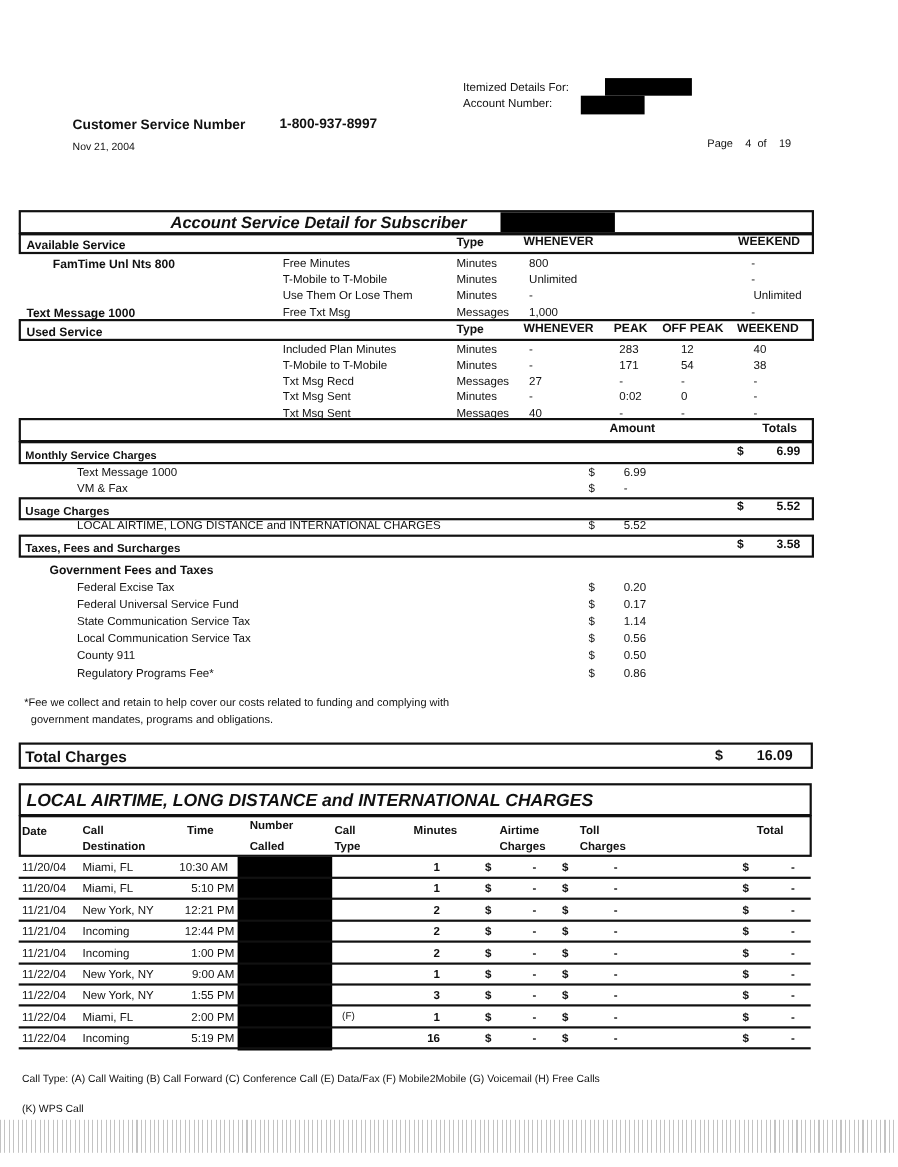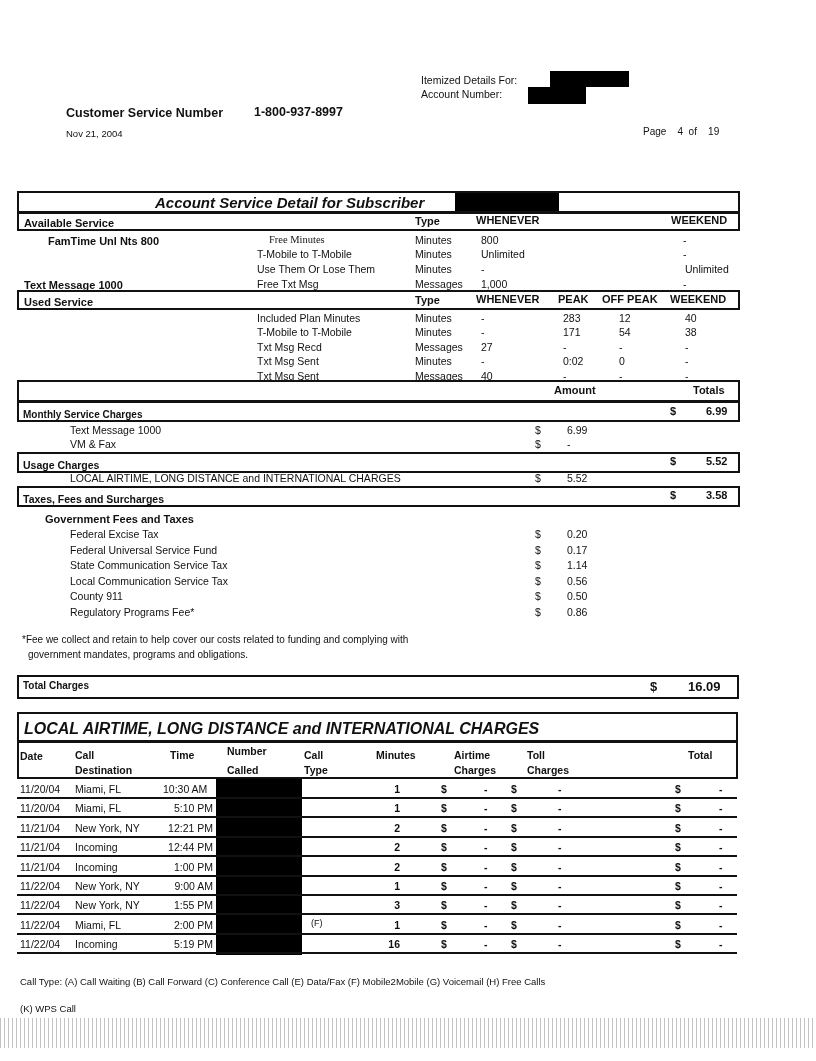--- a/index.html
+++ b/index.html
@@ -35,21 +35,21 @@
 <div class="redact" style="left:455px;top:193px;width:104px;height:18px;"></div>
 
 <div class="box" style="left:17px;top:212px;width:723px;height:19px;"></div>
 <div class="abs b" style="left:24px;top:217px;">Available Service</div>
 <div class="abs b" style="left:415px;top:215px;">Type</div>
 <div class="abs b" style="left:476px;top:214px;">WHENEVER</div>
 <div class="abs b" style="left:671px;top:214px;">WEEKEND</div>
 
 <div id="avail-rows">
     <div class="abs b" style="left:24px;top:235px;margin-left:24px;">FamTime Unl Nts 800</div>
-    <div class="abs sm" style="left:269px;top:234px;font-family:Liberation Serif, serif;">Free Minutes</div>
+    <div class="abs sm" style="left:257px;top:234px;">Free Minutes</div>
     <div class="abs sm" style="left:415px;top:234px;">Minutes</div>
     <div class="abs sm" style="left:481px;top:234px;">800</div>
     <div class="abs sm" style="left:683px;top:234px;">-</div>
     <div class="abs sm" style="left:257px;top:248px;">T-Mobile to T-Mobile</div>
     <div class="abs sm" style="left:415px;top:248px;">Minutes</div>
     <div class="abs sm" style="left:481px;top:248px;">Unlimited</div>
     <div class="abs sm" style="left:683px;top:248px;">-</div>
     <div class="abs sm" style="left:257px;top:263px;">Use Them Or Lose Them</div>
     <div class="abs sm" style="left:415px;top:263px;">Minutes</div>
     <div class="abs sm" style="left:481px;top:263px;">-</div>
@@ -155,21 +155,21 @@
     <div class="abs sm" style="left:567px;top:590px;">0.50</div>
     <div class="abs sm" style="left:70px;top:605.5px;">Regulatory Programs Fee*</div>
     <div class="abs sm" style="left:535px;top:605.5px;">$</div>
     <div class="abs sm" style="left:567px;top:605.5px;">0.86</div>
   </div>
 
 <div class="abs" style="left:22px;top:634px;font-size:10px;">*Fee we collect and retain to help cover our costs related to funding and complying with</div>
 <div class="abs" style="left:28px;top:649px;font-size:10px;">government mandates, programs and obligations.</div>
 
 <div class="box" style="left:17px;top:675px;width:722px;height:24px;"></div>
-<div class="abs b" style="left:23px;top:680px;font-size:10px;">Total Charges</div>
+<div class="abs b" style="left:23px;top:680px;font-size:14px;">Total Charges</div>
 <div class="abs b" style="left:650px;top:679px;font-size:13px;">$</div>
 <div class="abs b" style="left:688px;top:679px;font-size:13px;">16.09</div>
 
 <div class="box" style="left:17px;top:712px;width:721px;height:30px;"></div>
 <div class="abs title-it" style="left:24px;top:720px;font-size:16px;">LOCAL AIRTIME, LONG DISTANCE and INTERNATIONAL CHARGES</div>
 <div class="box" style="left:17px;top:741px;width:721px;height:38px;"></div>
 <div class="abs b sm" style="left:20px;top:750px;">Date</div>
 <div class="abs b sm" style="left:75px;top:749px;">Call</div>
 <div class="abs b sm" style="left:75px;top:764px;">Destination</div>
 <div class="abs b sm" style="left:170px;top:749px;">Time</div>

